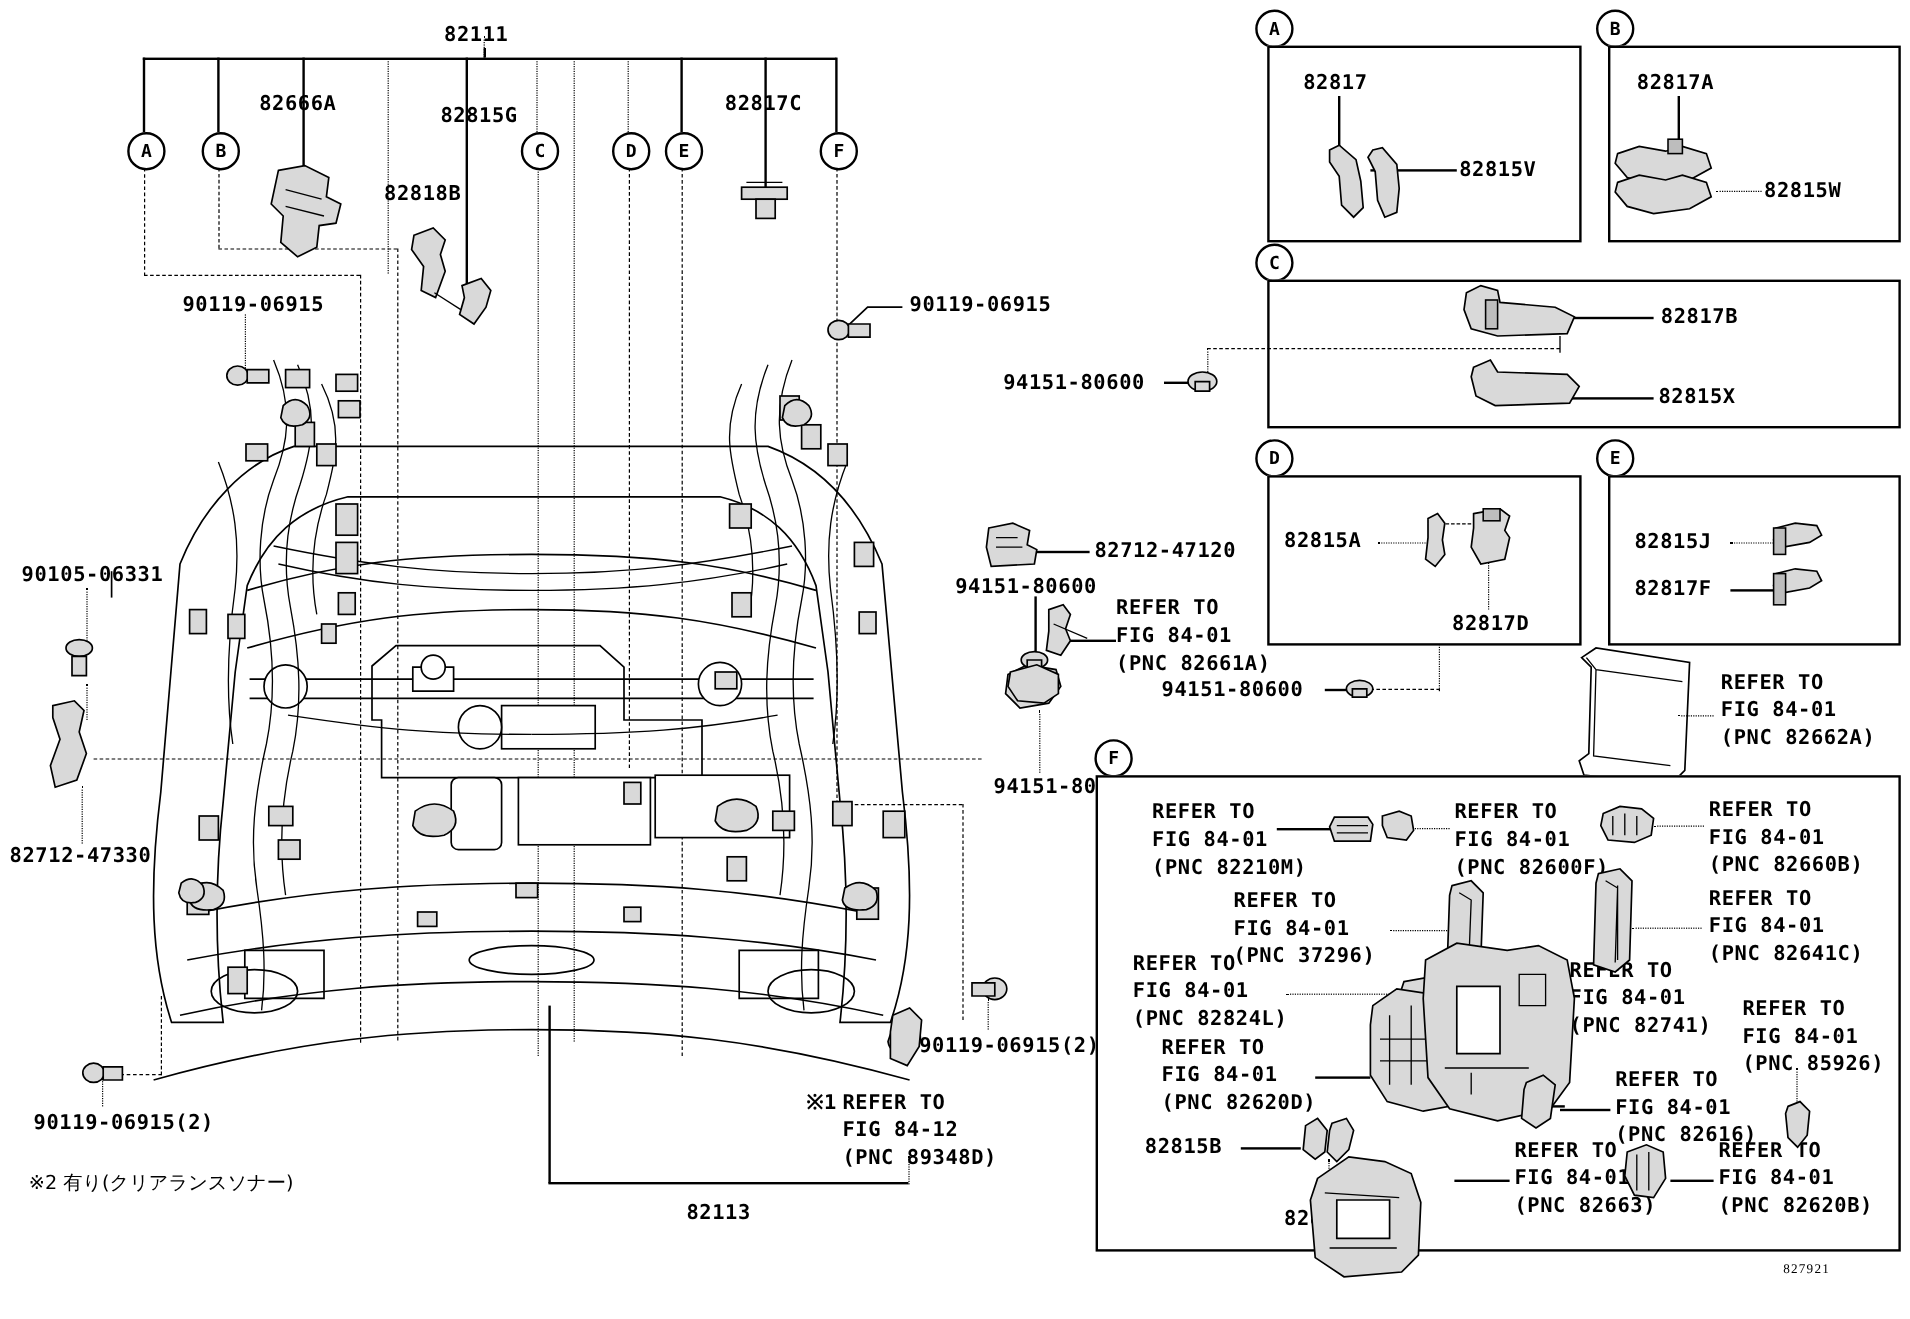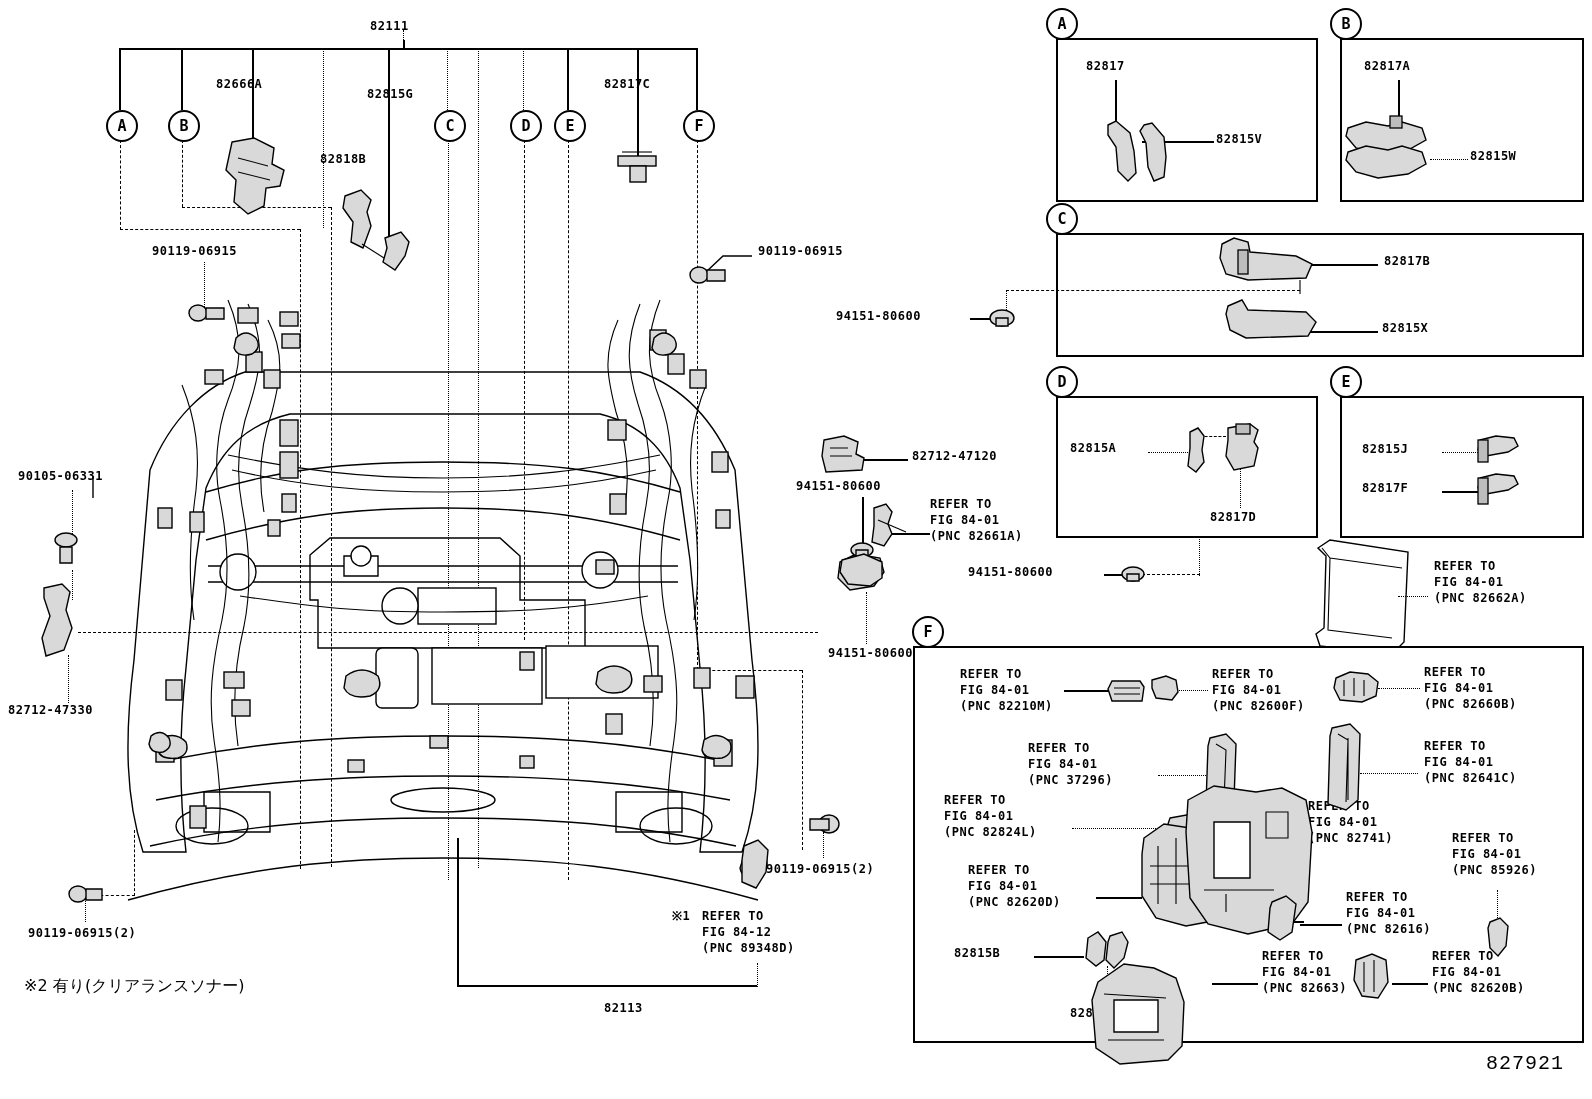--- a/index.html
+++ b/index.html
@@ -1,31 +1,31 @@
 <!DOCTYPE html>
 <html><head>
 <meta charset="utf-8">
 <style>
   html,body{margin:0;padding:0;background:#fff;}
   body{width:1592px;height:1099px;position:relative;overflow:hidden;
        font-family:"DejaVu Sans Mono","Liberation Mono",monospace;color:#000;}
   #stage{position:absolute;inset:0;}
-  .lbl{position:absolute;font-size:12px;font-weight:bold;letter-spacing:0.5px;white-space:nowrap;line-height:1.35;}
+  .lbl{position:absolute;font-size:17px;font-weight:bold;letter-spacing:0.5px;white-space:nowrap;line-height:1.35;}
   .jp{position:absolute;font-family:"DejaVu Sans","Liberation Sans",sans-serif;font-size:16px;white-space:nowrap;}
   .circ{position:absolute;width:28px;height:28px;border:2px solid #000;border-radius:50%;
         display:flex;align-items:center;justify-content:center;font-size:15px;font-weight:bold;background:#fff;}
   .panel{position:absolute;border:2px solid #000;background:#fff;}
   .line{position:absolute;background:#000;}
   .hl{height:1.6px;}
   .vl{width:1.6px;}
   .dash-v{position:absolute;width:0;border-left:1.6px dashed #000;}
   .dash-h{position:absolute;height:0;border-top:1.6px dashed #000;}
   .dot-v{position:absolute;width:0;border-left:1.4px dotted #000;}
   .dot-h{position:absolute;height:0;border-top:1.4px dotted #000;}
-  .corner{position:absolute;font-family:Liberation Mono, monospace;font-size:20px;letter-spacing:1px;}
+  .corner{position:absolute;font-family:Liberation Serif, serif;font-size:11px;letter-spacing:1px;}
   svg{position:absolute;top:0;left:0;overflow:visible;}
   .pt{fill:#d9d9d9;stroke:#000;stroke-width:1.4;}
   .pt2{fill:#fff;stroke:#000;stroke-width:1.4;}
   .pt3{fill:#bdbdbd;stroke:#000;stroke-width:1.3;}
   .thin{fill:none;stroke:#000;stroke-width:1.1;}
   .thin2{fill:none;stroke:#000;stroke-width:1.4;}
 </style>
 </head>
 <body>
 
@@ -107,21 +107,21 @@
   <div class="lbl" style="left:968px;top:564px;">94151-80600</div>
   <div class="line hl" style="left:1104px;top:574px;width:18px;"></div>
   <div class="dash-h" style="left:1142px;top:574px;width:58px;"></div>
   <div class="dot-v" style="left:1199px;top:468px;height:108px;"></div>
 
   <div class="lbl" style="left:828px;top:645px;">94151-80600</div>
   <div class="dot-v" style="left:866px;top:592px;height:52px;"></div>
 
   <div class="line vl" style="left:457px;top:838px;height:148px;width:2px;"></div>
   <div class="line hl" style="left:457px;top:985px;width:300px;height:2px;"></div>
-  <div class="lbl" style="left:572px;top:1000px;margin-left:32px;">82113</div>
+  <div class="lbl" style="left:572px;top:1000px;">82113</div>
 
   <div class="lbl" style="left:28px;top:925px;">90119-06915(2)</div>
   <div class="dot-v" style="left:85px;top:898px;height:24px;"></div>
   <div class="dash-h" style="left:95px;top:895px;width:40px;"></div>
   <div class="dash-v" style="left:134px;top:830px;height:66px;"></div>
 
   <div class="lbl" style="left:766px;top:861px;">90119-06915(2)</div>
   <div class="dot-v" style="left:823px;top:832px;height:26px;"></div>
 
   <div class="lbl" style="left:672px;top:908px;">※1</div>

